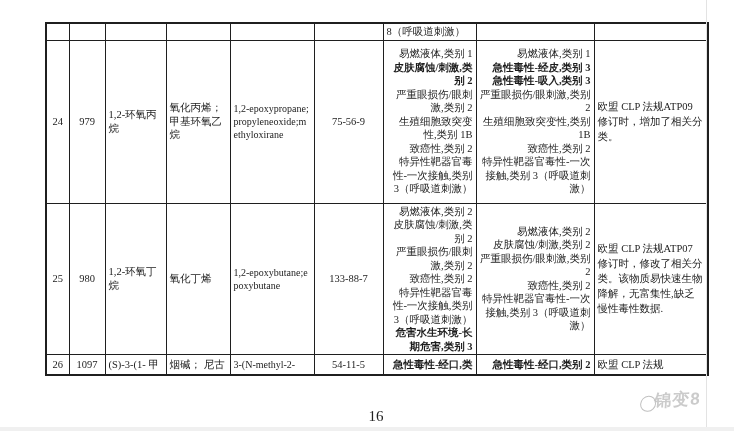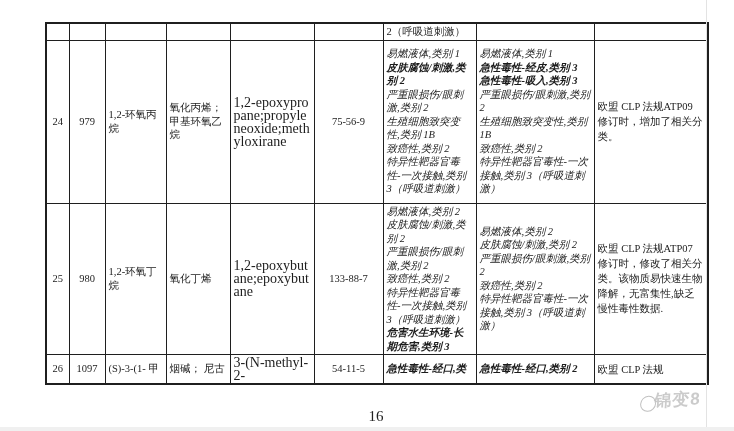--- a/index.html
+++ b/index.html
@@ -27,25 +27,25 @@
   }
   .doc-table{border:2px solid #1f1f1f;}
   th{font-weight:bold;text-align:center;font-size:11px;line-height:13px;}
   .h-row{height:43px;}
   .carry-row{height:17px;}
   .r24{height:163px;}
   .r25{height:140px;}
   .r26{height:20px;padding-left:28px;}
   .c-center{text-align:center;}
   .c-left{text-align:left;}
-  .hazard{vertical-align:top;text-align:left;padding-top:2px;font-style:italic;}
+  .hazard{vertical-align:top;text-align:right;padding-top:2px;}
   .hline{margin:0;}
   .hline.b{font-weight:bold;}
   .reason-cell{vertical-align:middle;text-align:left;line-height:15px;}
-  .en-cell{font-size:14px;line-height:13px;}
+  .en-cell{font-size:10px;line-height:13px;}
   .bold{font-weight:bold;}
   .clip{vertical-align:top;}
 
   .page-number{
     position:absolute;left:45px;top:408px;width:662px;
     text-align:center;font-size:15px;color:#222;
   }
   .watermark{
     position:absolute;left:638px;top:386px;width:90px;height:34px;
     pointer-events:none;z-index:5;
@@ -84,21 +84,21 @@
 
     <tbody>
 
     <tr class="carry-row">
       <td></td>
       <td></td>
       <td></td>
       <td></td>
       <td></td>
       <td></td>
-      <td class="c-left bold">2（呼吸道刺激）</td>
+      <td class="c-left bold">8（呼吸道刺激）</td>
       <td></td>
       <td></td>
     </tr>
 
     <tr class="r24">
       <td class="c-center">24</td>
       <td class="c-center">979</td>
       <td class="c-left">1,2-环氧丙烷</td>
       <td class="c-left">氧化丙烯；甲基环氧乙烷</td>
       <td class="c-left en-cell">1,2-epoxypropane;propyleneoxide;methyloxirane</td>

